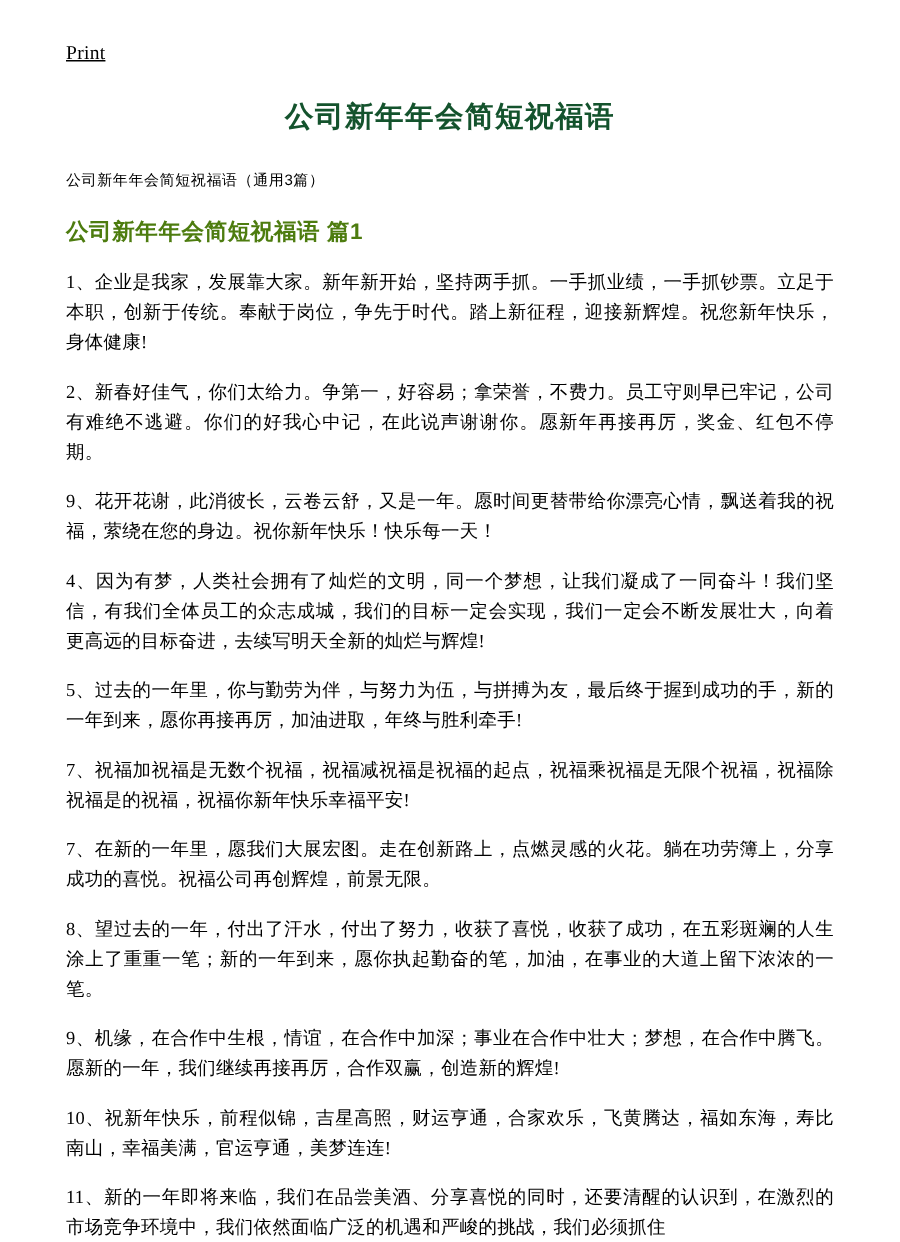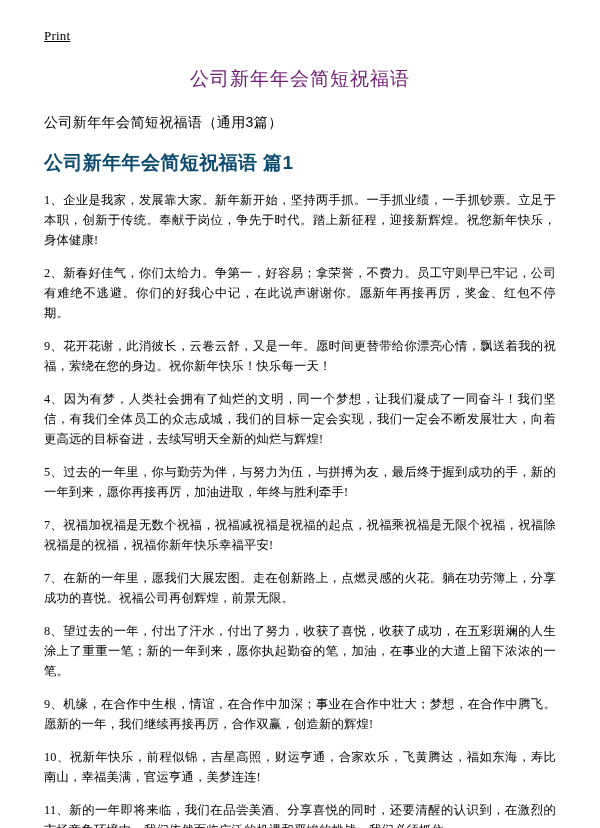--- a/index.html
+++ b/index.html
@@ -26,39 +26,39 @@
     font-size: 13px;
     color: #000;
     margin: 0 0 22px 0;
     display: inline-block;
     letter-spacing: 0.2px;
   }
   .doc-title {
     text-align: center;
     font-family: "Liberation Sans", "DejaVu Sans", sans-serif;
     font-size: 19px;
-    font-weight: normal;
+    font-weight: bold;
     letter-spacing: 1px;
     margin: 0 0 22px 0;
-    color: #701a75;
+    color: #14532d;
   }
   .subtitle {
     font-family: "Liberation Sans", "DejaVu Sans", sans-serif;
-    font-size: 14px;
+    font-size: 10px;
     margin: 0 0 18px 0;
     letter-spacing: 0.4px;
     color: #000;
   }
   .section-heading {
     font-family: "Liberation Sans", "DejaVu Sans", sans-serif;
-    font-size: 19px;
+    font-size: 15px;
     font-weight: bold;
     margin: 0 0 14px 0;
     letter-spacing: 0.4px;
-    color: #0c4a6e;
+    color: #4d7c0f;
   }
   .para {
     font-family: Liberation Serif, serif;
     font-size: 12.3px;
     line-height: 20px;
     margin: 0 0 13px 0;
     text-align: justify;
     letter-spacing: 0.2px;
     color: #000;
   }

